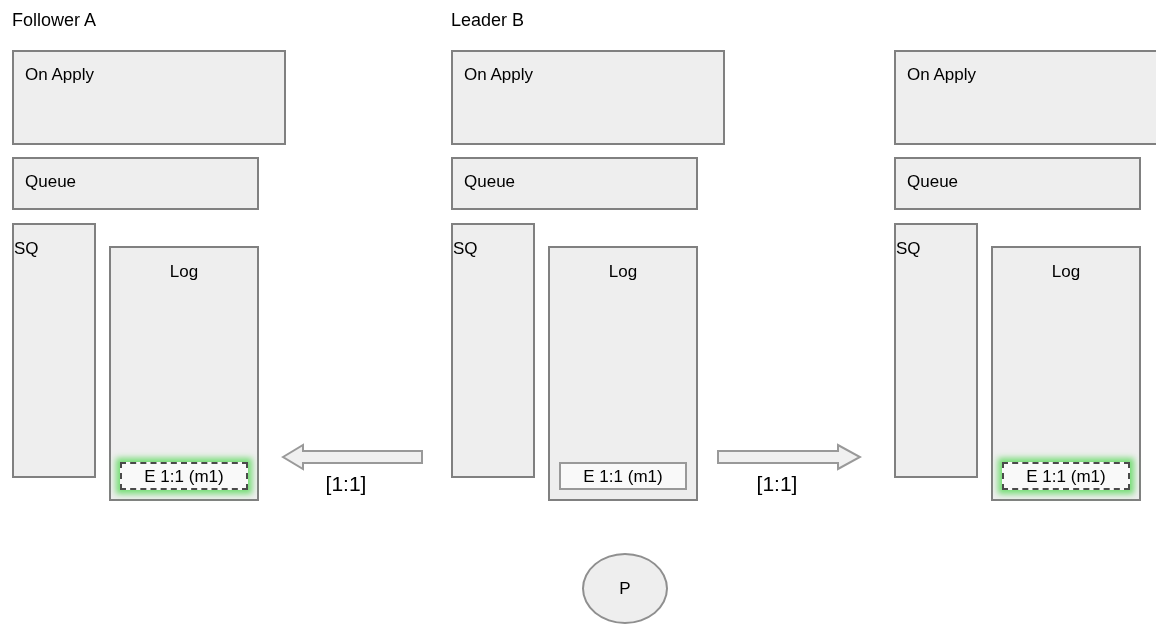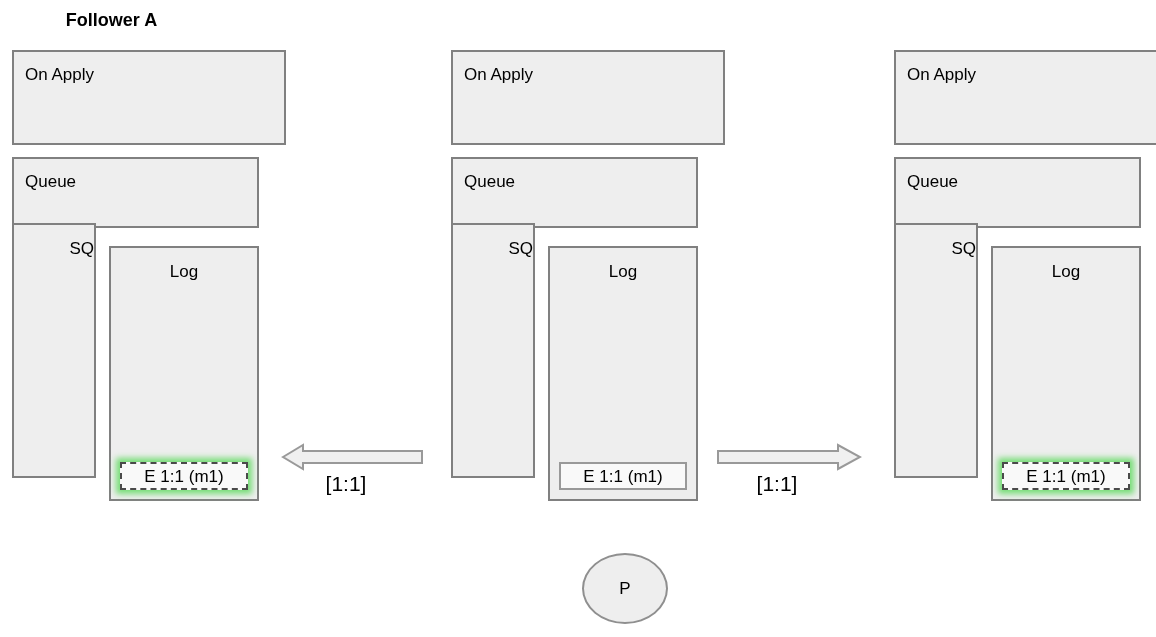--- a/index.html
+++ b/index.html
@@ -27,37 +27,37 @@
   }
   .node {
     position: absolute;
     top: 0;
     width: 247px;
     height: 490px;
   }
   .node-title {
     position: absolute;
     top: 10px;
-    left: 12px;
+    left: 0;
     width: 175px;
-    text-align: center;
+    text-align: left;
     font-size: 18px;
-    font-weight: bold;
+    font-weight: normal;
     white-space: nowrap;
   }
   .node-c .node-title { top: 5px; }
   .box {
     position: absolute;
     background: var(--box-fill);
     border: 2px solid var(--box-border);
     font-size: 17px;
   }
   .on-apply-box { top: 50px; left: 0; width: 274px; height: 95px; padding: 13px 0 0 11px; }
-  .queue-box    { top: 157px; left: 0; width: 247px; height: 71px; padding: 13px 0 0 11px; }
-  .sq-box       { top: 223px; left: 0; width: 84px;  height: 255px; text-align: right; padding-top: 14px; }
+  .queue-box    { top: 157px; left: 0; width: 247px; height: 53px; padding: 13px 0 0 11px; }
+  .sq-box       { top: 223px; left: 0; width: 84px;  height: 255px; text-align: left; padding-top: 14px; }
   .log-box      { top: 223px; left: 97px; width: 150px; height: 255px; text-align: center; padding-top: 14px; margin-top: 23px; }
   .log-entry {
     position: absolute;
     left: 9px;
     right: 9px;
     bottom: 9px;
     height: 28px;
     line-height: 25px;
     text-align: center;
     font-size: 17px;
@@ -107,20 +107,21 @@
     <div class="box sq-box">
       <span>SQ</span>
     </div>
     <div class="box log-box">
       <span>Log</span>
       <div class="log-entry highlighted">E 1:1 (m1)</div>
     </div>
   </div>
 
   <div class="node node-b" style="left:451px">
+    <div class="node-title">Leader B</div>
     <div class="box on-apply-box">
       <span>On Apply</span>
     </div>
     <div class="box queue-box">
       <span>Queue</span>
     </div>
     <div class="box sq-box">
       <span>SQ</span>
     </div>
     <div class="box log-box">

